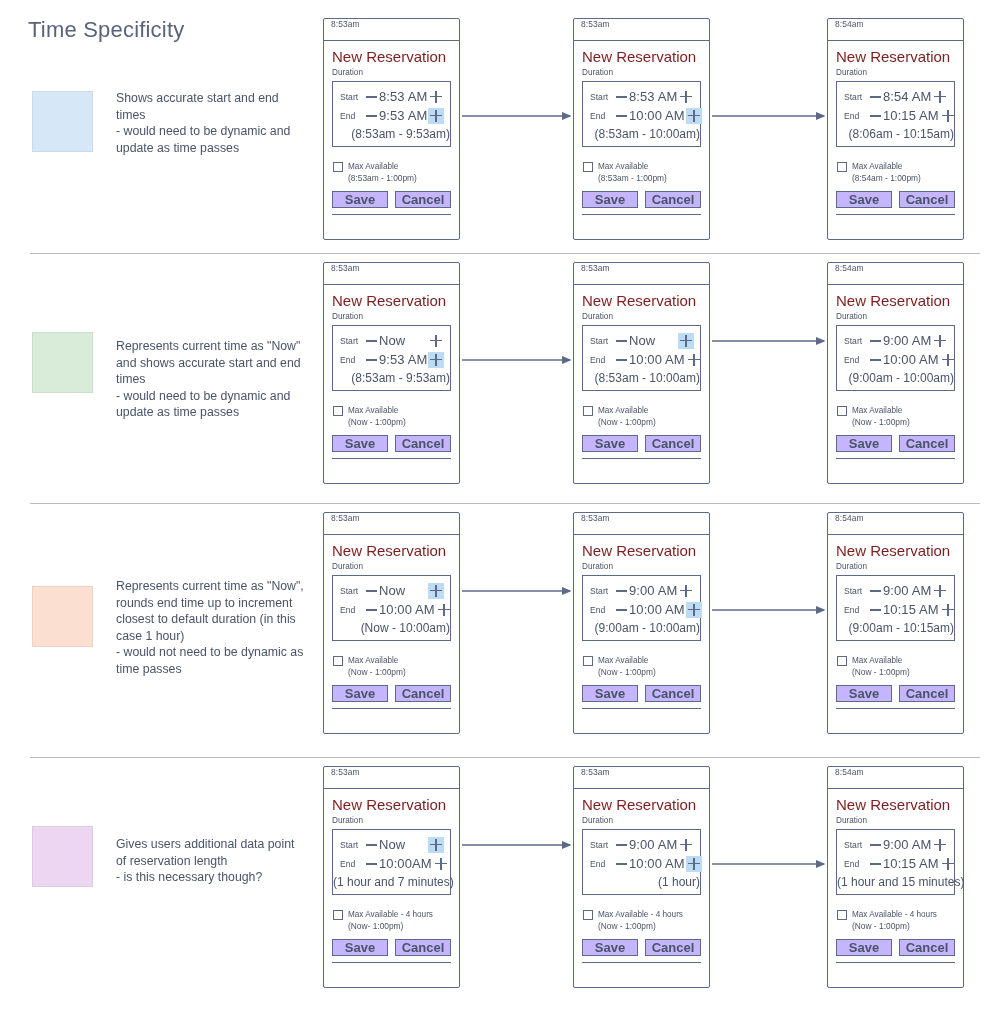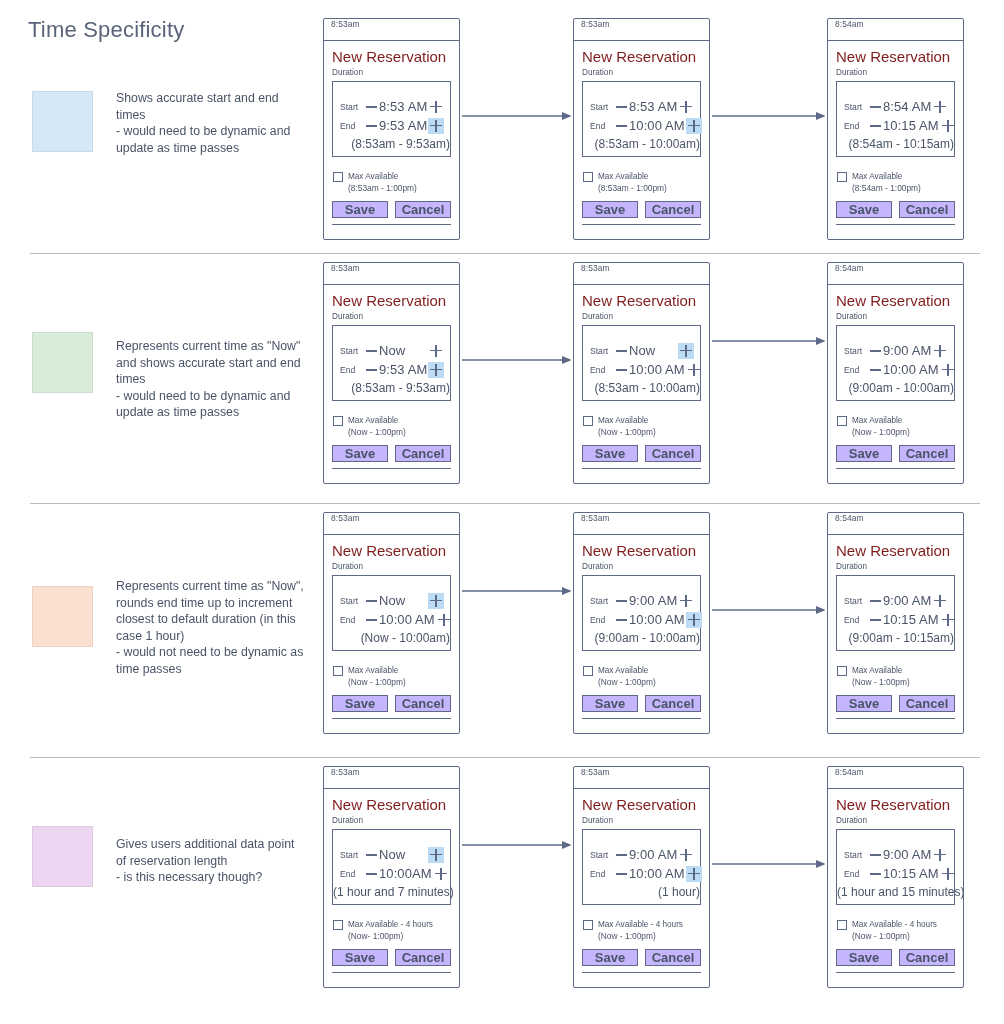--- a/index.html
+++ b/index.html
@@ -95,21 +95,21 @@
   .dialog-sublabel {
     font-size: 8.2px;
     color: #4a5468;
     margin-bottom: 4px;
   }
 
   
   .duration-box {
     border: 1.3px solid #5d6a87;
     box-sizing: border-box;
-    padding: 15px 0 4px 0;
+    padding: 5px 0 4px 0;
   }
   .time-row {
     display: flex;
     align-items: center;
     height: 19px;
     padding: 0 6px 0 7px;
     box-sizing: border-box;
   }
   .time-label {
     font-size: 8.6px;
@@ -349,21 +349,21 @@
                 <div class="minus-btn"></div>
                 <span class="time-value">8:54  AM</span>
                 <div class="plus-btn"></div>
               </div>
               <div class="time-row">
                 <span class="time-label">End</span>
                 <div class="minus-btn"></div>
                 <span class="time-value">10:15  AM</span>
                 <div class="plus-btn"></div>
               </div>
-              <div class="range-text">(8:54am - 10:15am)</div>
+              <div class="range-text">(8:06am - 10:15am)</div>
             </div>
             <div class="max-avail">
               <div class="checkbox"></div>
               <div class="max-texts">
                 <span class="max-label">Max Available</span>
                 <span class="max-sub">(8:54am - 1:00pm)</span>
               </div>
             </div>
             <div class="actions">
               <div class="btn">Save</div>

